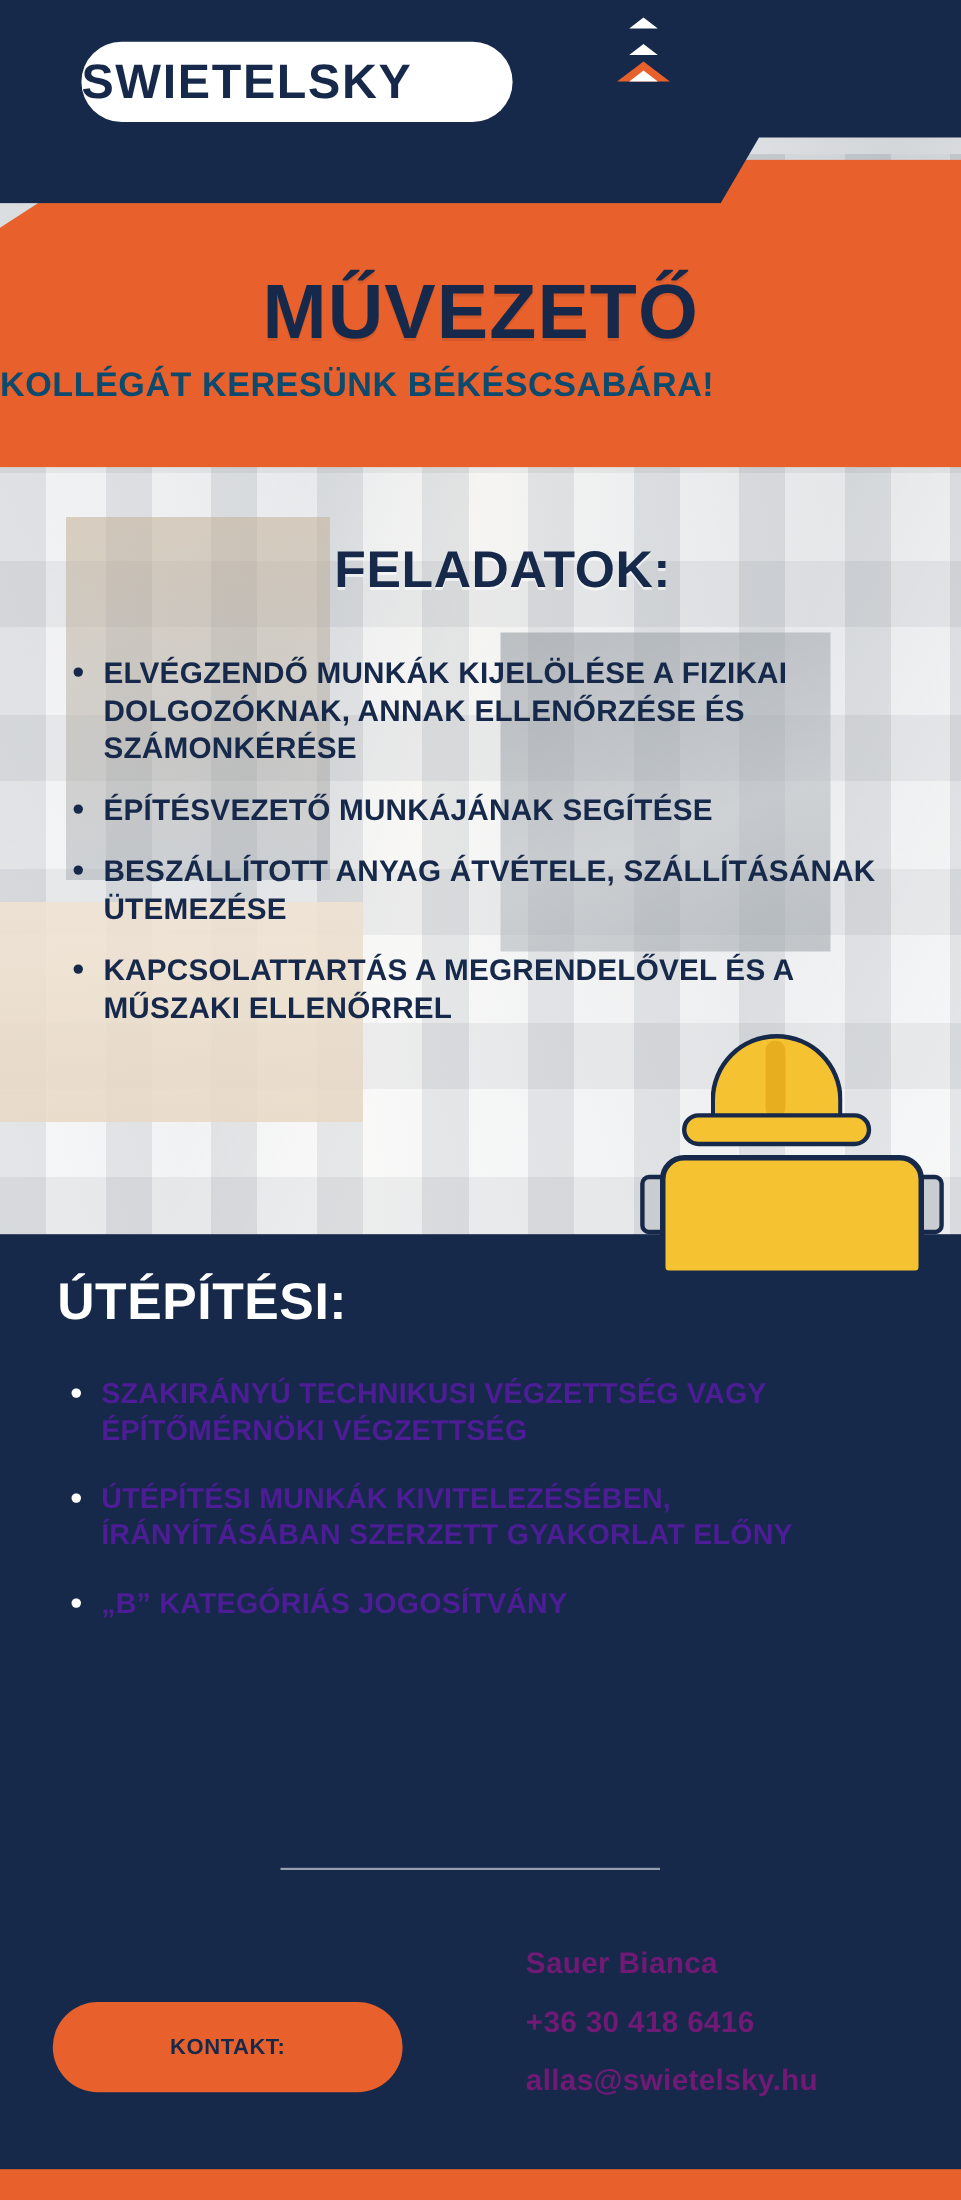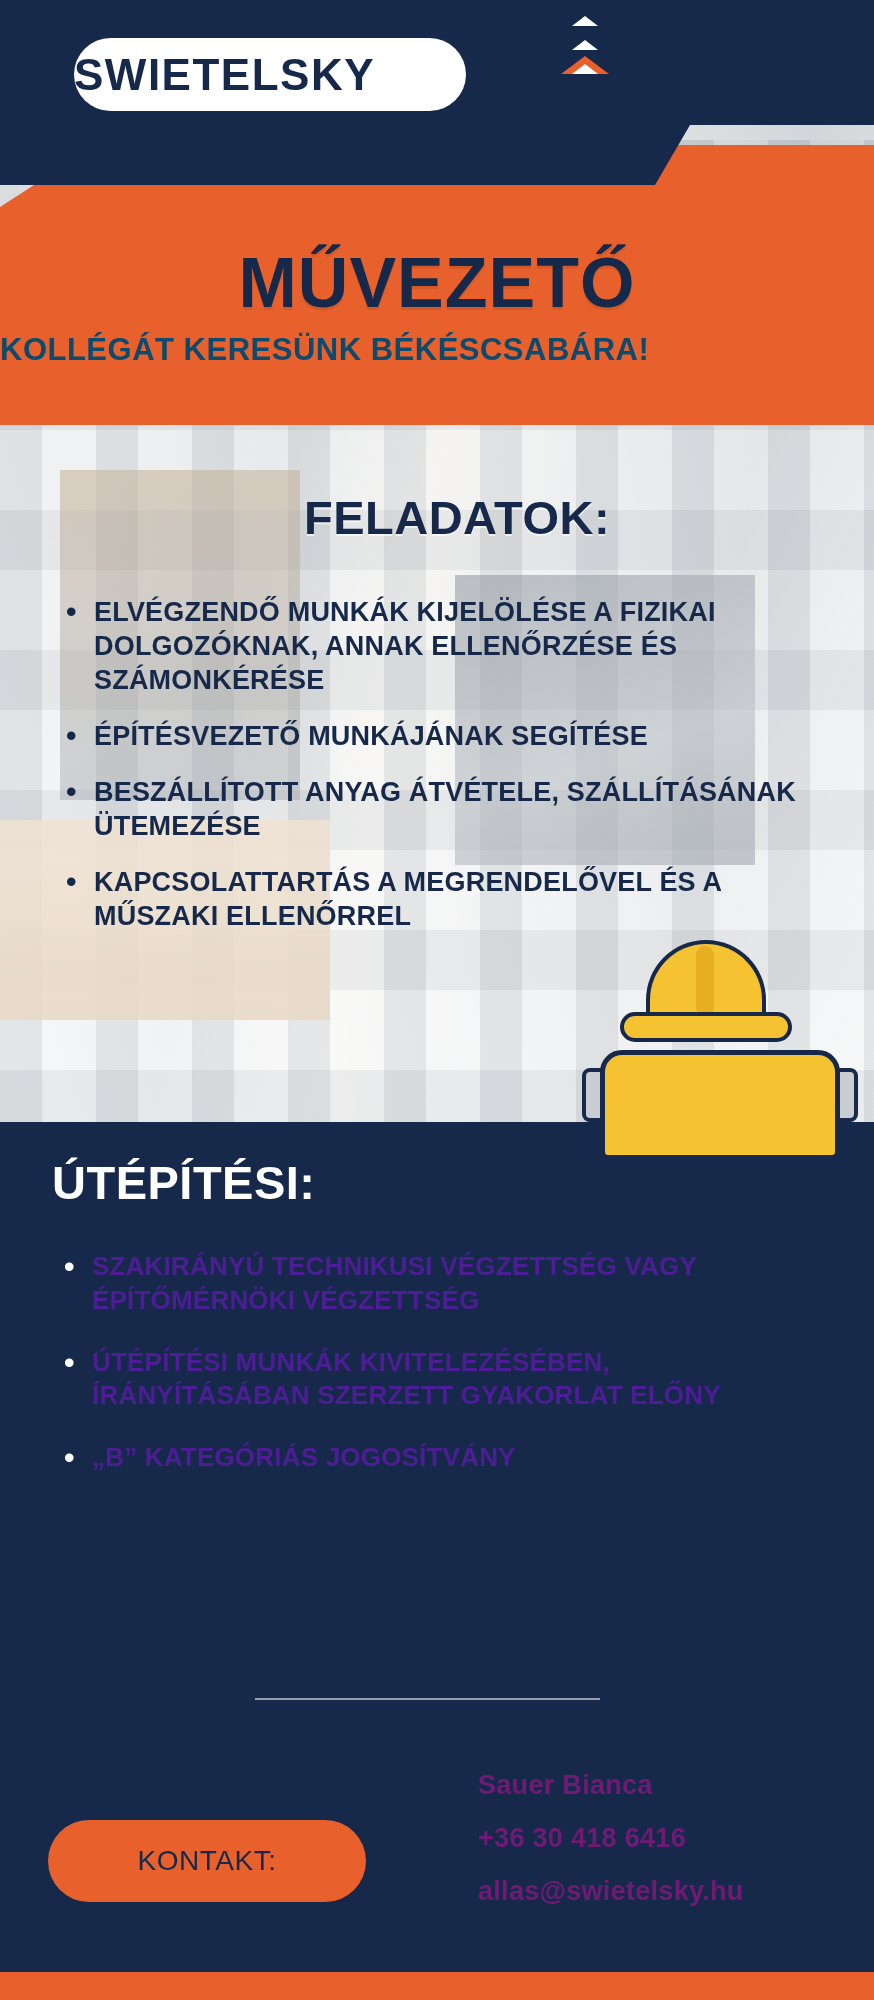--- a/index.html
+++ b/index.html
@@ -289,22 +289,22 @@
     width: 318px; height: 82px;
     background: #e8612c;
     border-radius: 45px;
     display: flex;
     align-items: center;
     justify-content: center;
     z-index: 5;
   }
   .kontakt-pill span {
     color: #16294a;
-    font-size: 28px;
-    font-weight: normal;
+    font-size: 20px;
+    font-weight: bold;
     letter-spacing: .5px;
   }
 
   .contact-block {
     position: absolute;
     left: 478px; top: 1770px;
     z-index: 5;
   }
   .contact-block div {
     color: #701a75;

